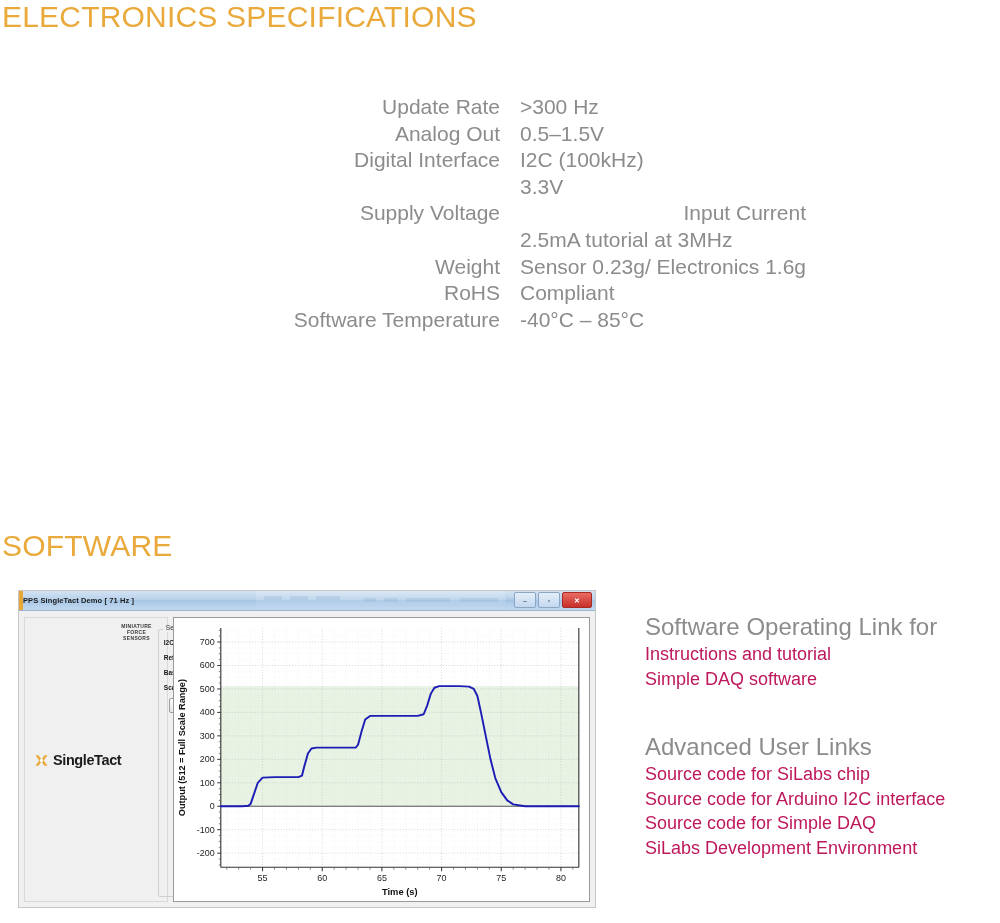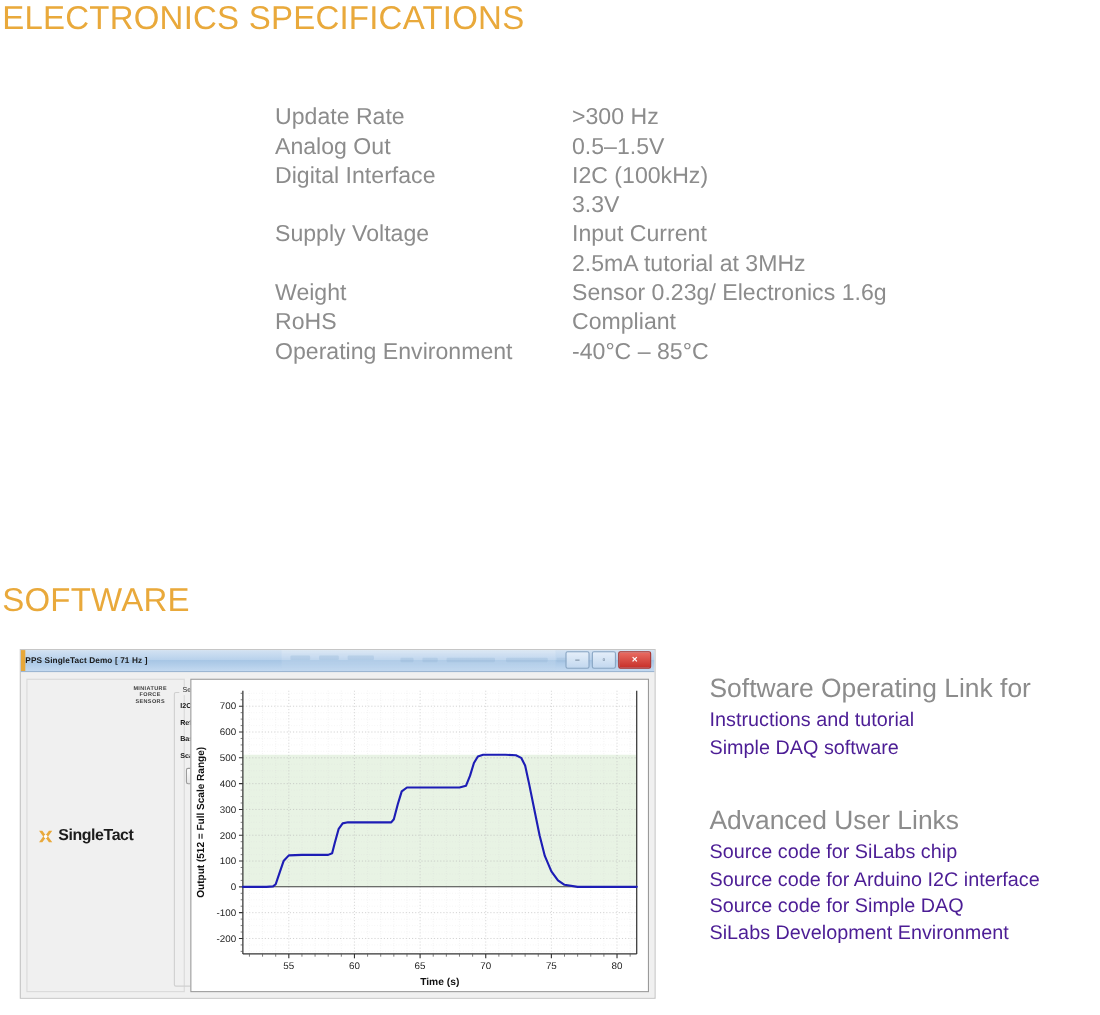--- a/index.html
+++ b/index.html
@@ -37,21 +37,21 @@
     left: 250px;
     top: 94px;
     display: grid;
     grid-template-columns: 250px 20px auto;
     row-gap: 0px;
     font-size: 21px;
     color: #8c8c8c;
     line-height: 26.6px;
   }
   .specs-label {
-    text-align: left;
+    text-align: right;
     white-space: nowrap;
   }
   .specs-value {
     grid-column: 3;
     text-align: left;
     white-space: nowrap;
   }
 
   
   #app-window {
@@ -362,21 +362,21 @@
   #links-advanced { left: 645px; top: 732px; }
   .links-title {
     font-size: 24px;
     line-height: 30px;
     color: #8c8c8c;
     white-space: nowrap;
   }
   .links-item {
     font-size: 18px;
     line-height: 24.5px;
-    color: #4c1d95;
+    color: #be185d;
     white-space: nowrap;
   }
 </style>
 </head>
 <body>
 
 <div class="section-heading" id="heading-electronics">ELECTRONICS SPECIFICATIONS</div>
 
 <div class="section-heading" id="heading-software">SOFTWARE</div>
 
@@ -396,21 +396,21 @@
     <div></div>
     <div class="specs-label">Input Current</div>
     <div></div>
     <div class="specs-value">2.5mA  tutorial at 3MHz</div>
     <div class="specs-label">Weight</div>
     <div></div>
     <div class="specs-value">Sensor 0.23g/ Electronics 1.6g</div>
     <div class="specs-label">RoHS</div>
     <div></div>
     <div class="specs-value">Compliant</div>
-    <div class="specs-label">Operating Environment</div>
+    <div class="specs-label">Software Temperature</div>
     <div></div>
     <div class="specs-value">-40°C – 85°C</div>
   </div>
 
 <div id="app-window">
 
   <div class="titlebar">
     <div class="titlebar-accent"></div>
     <div class="titlebar-text">PPS SingleTact Demo [ 71 Hz ]</div>
 

